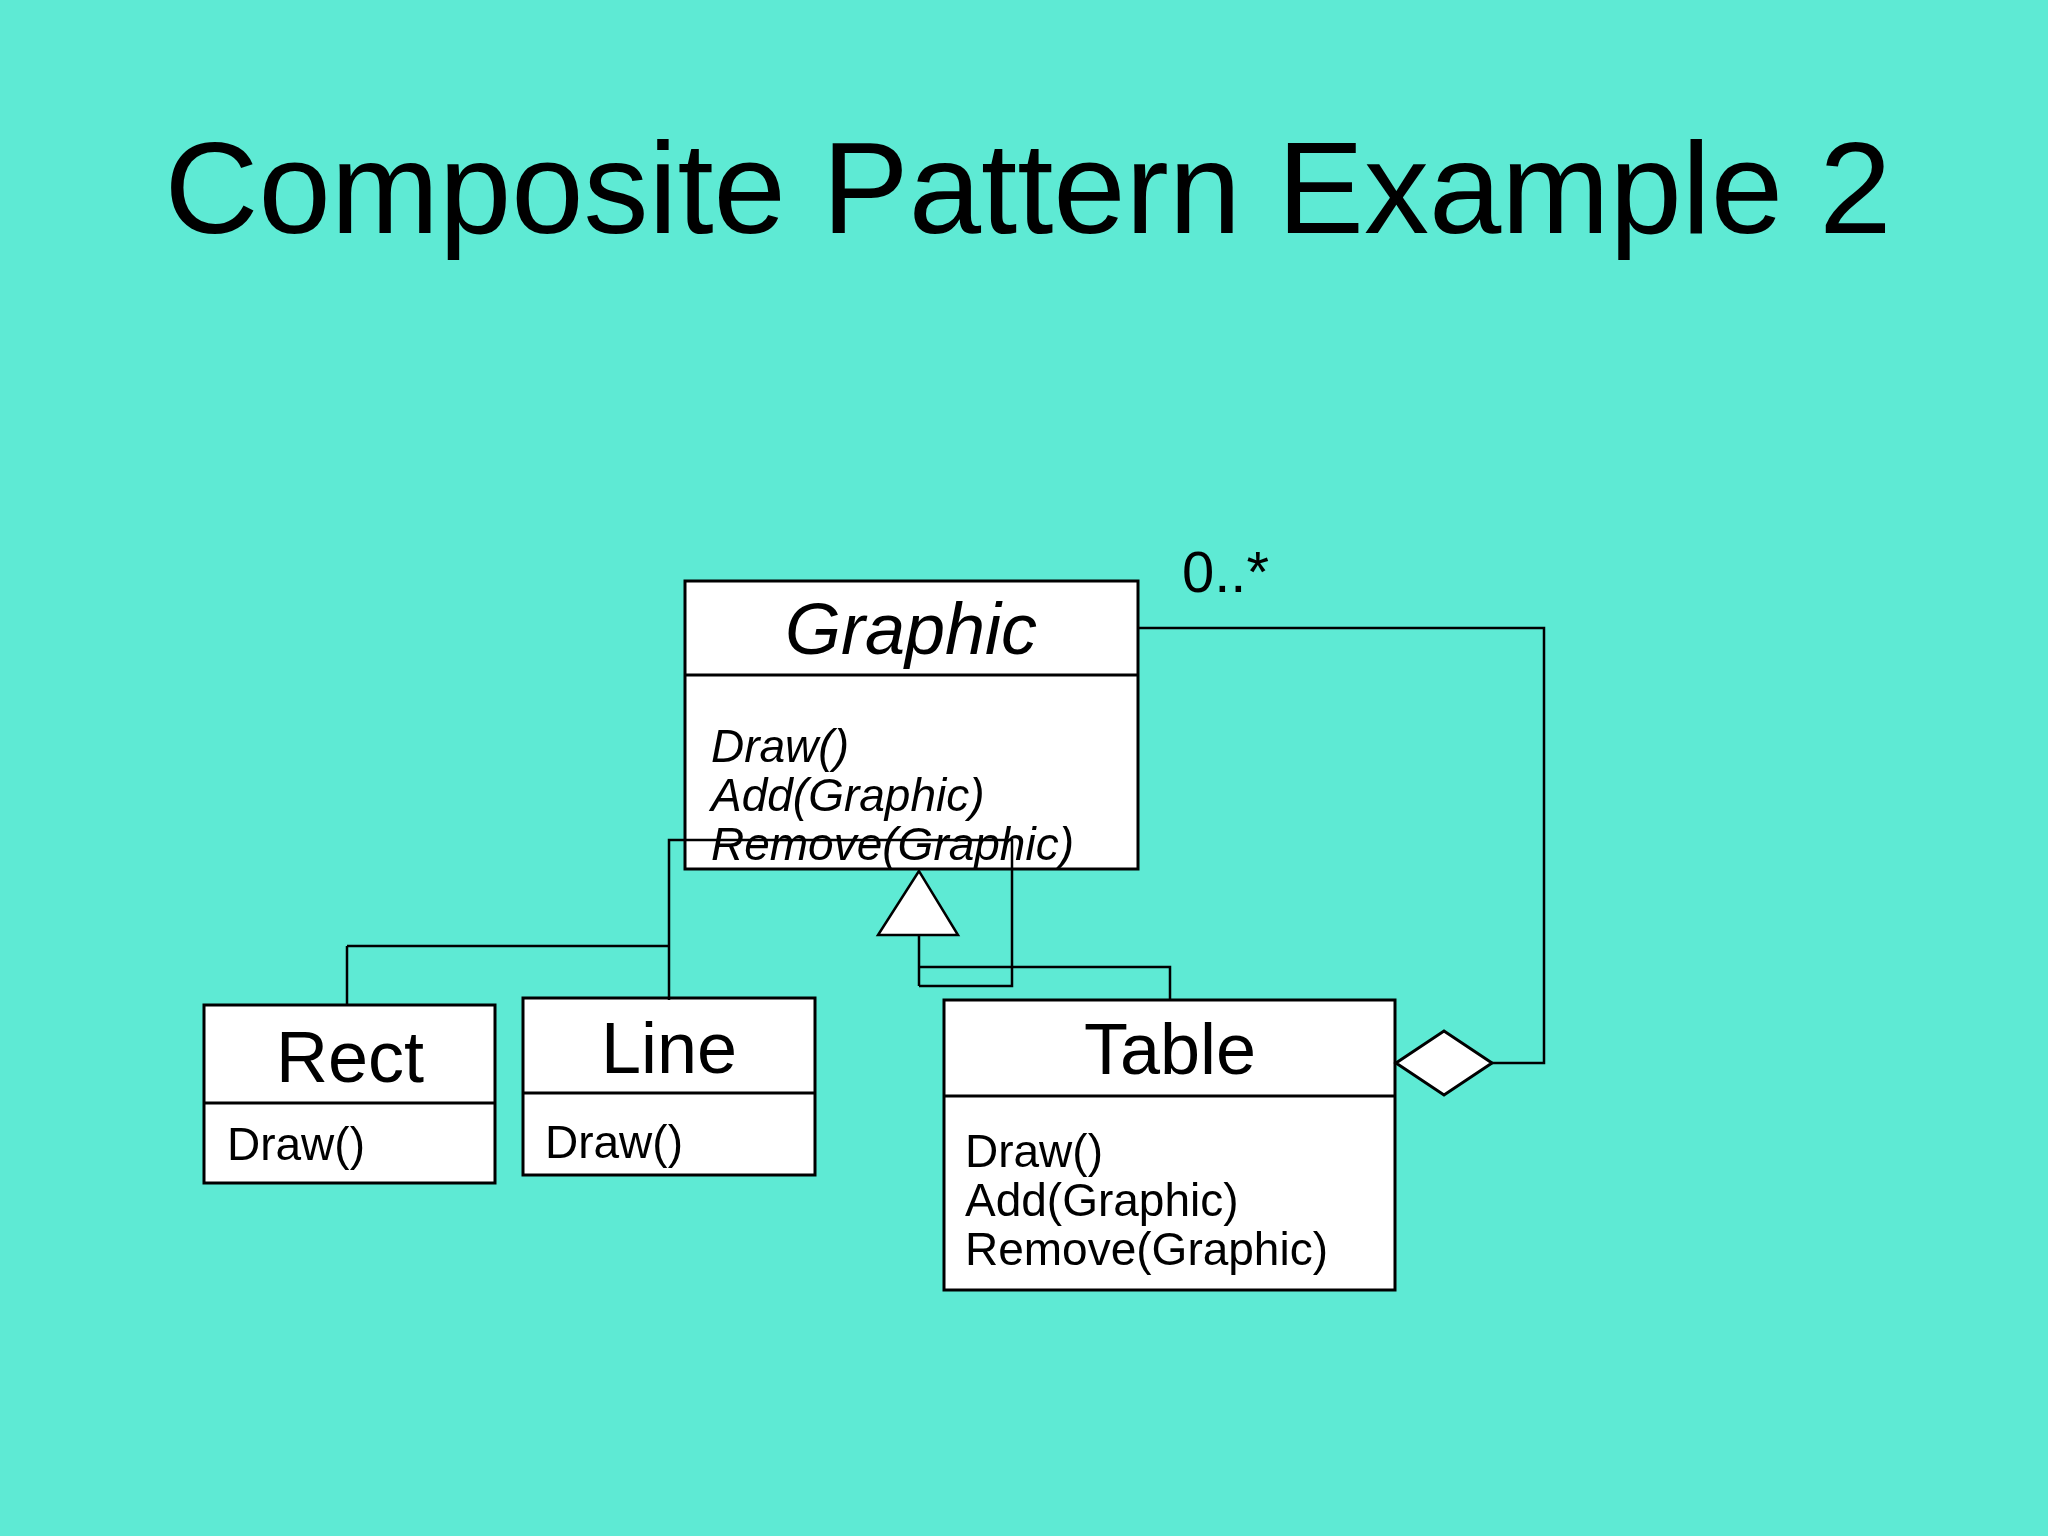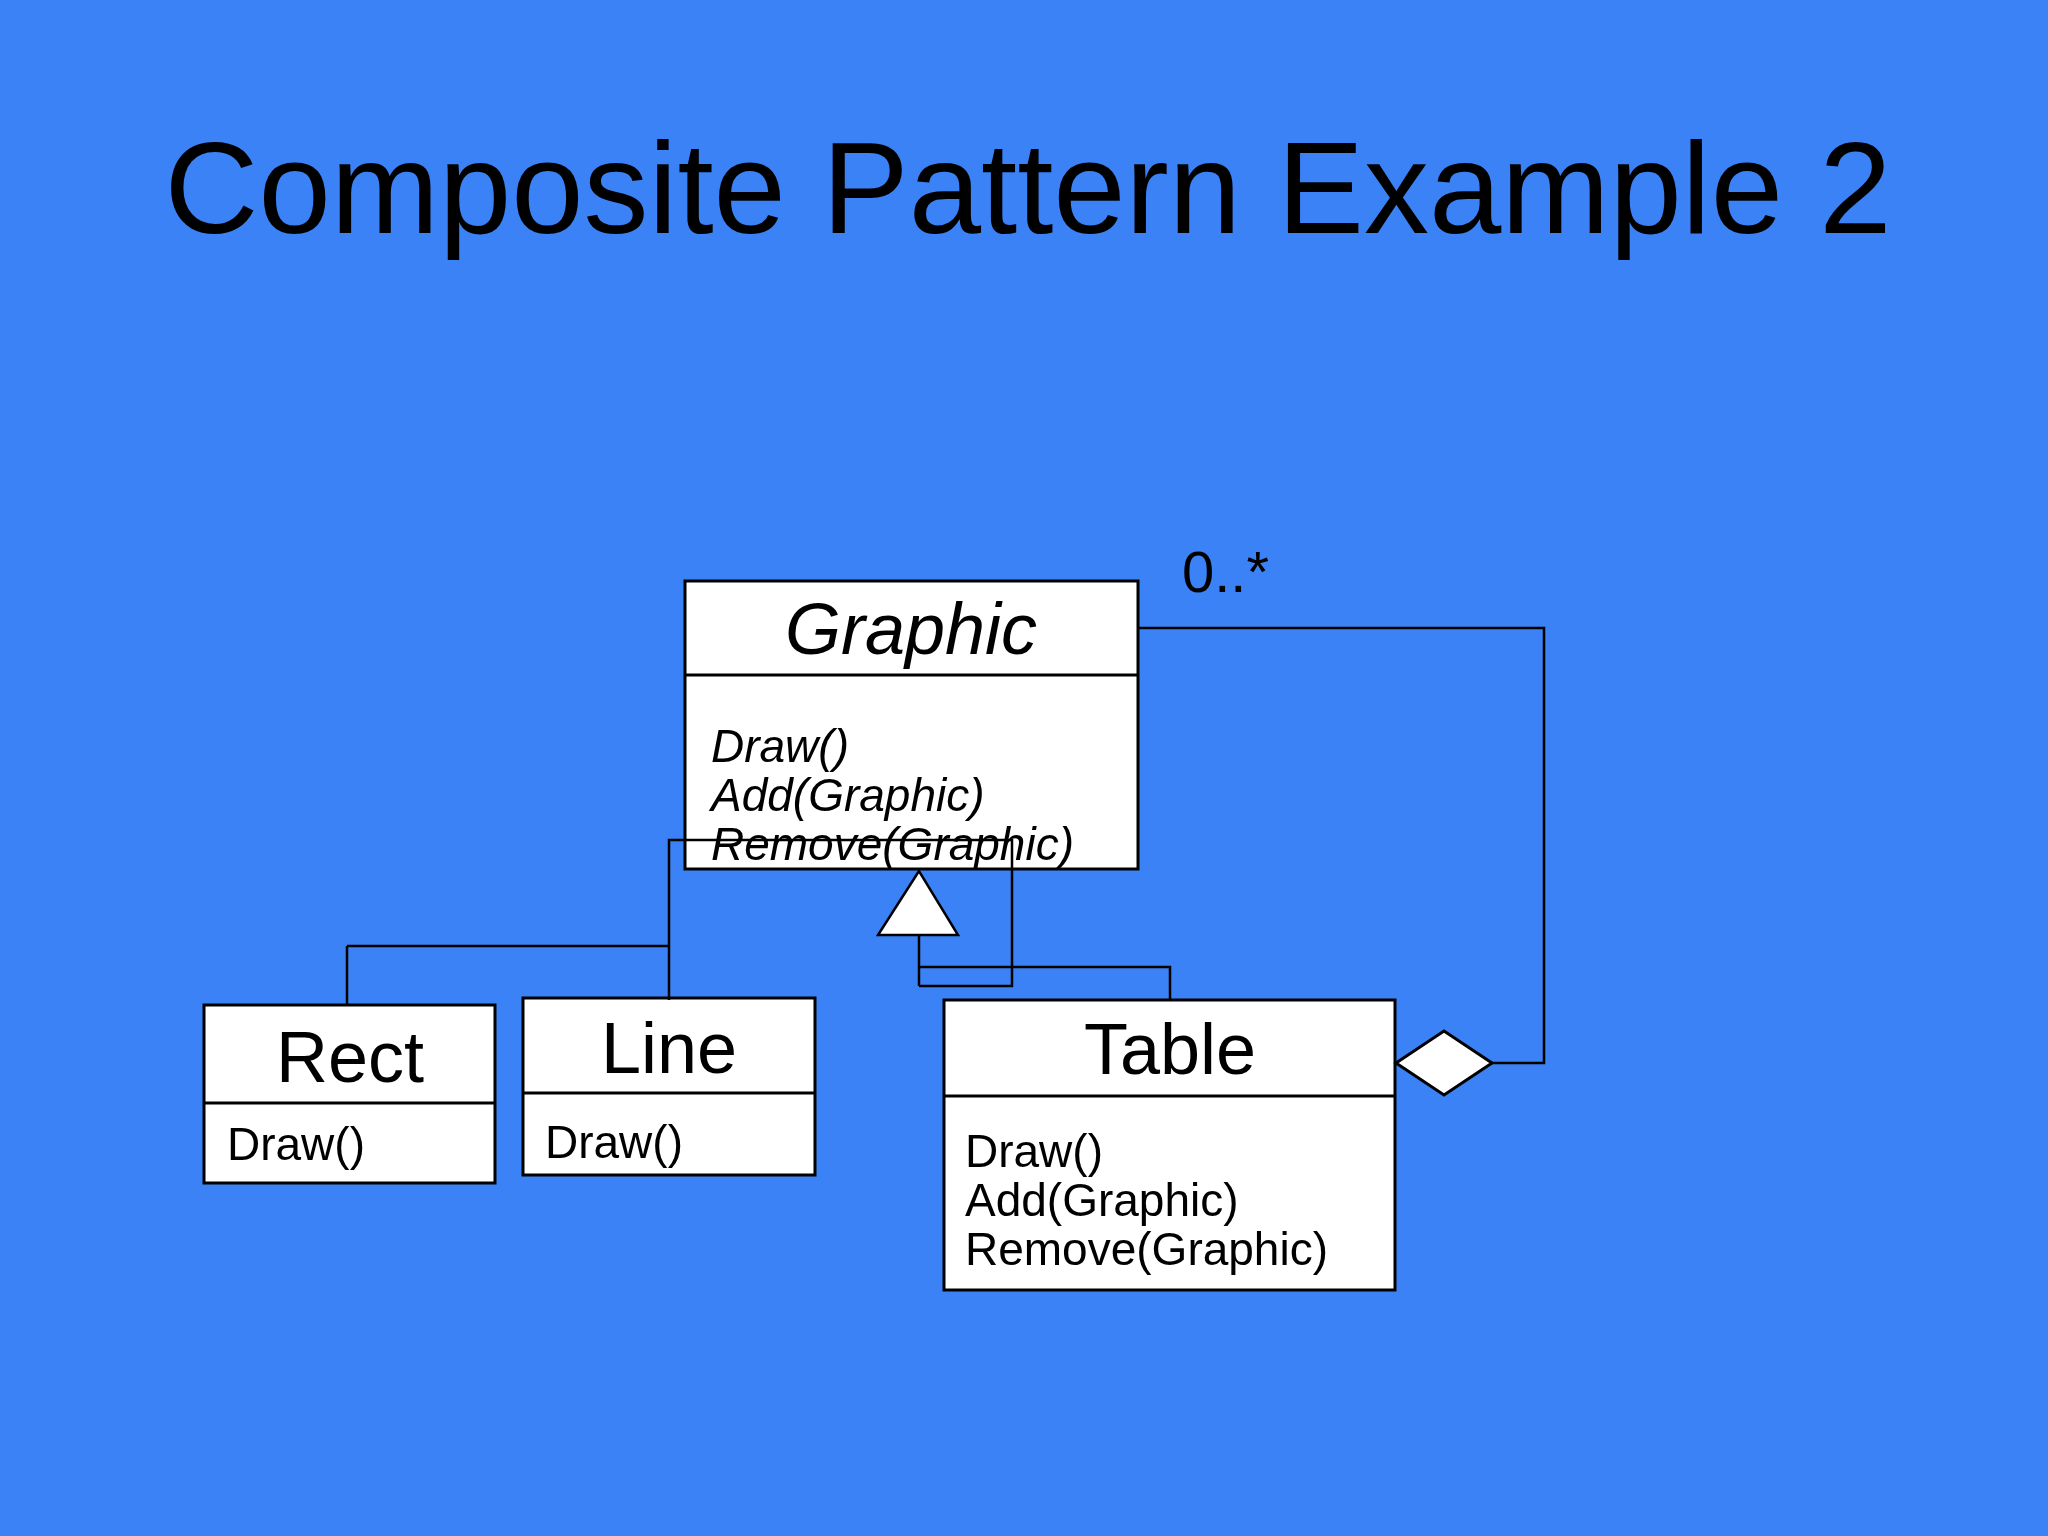--- a/index.html
+++ b/index.html
@@ -1,20 +1,20 @@
 <!DOCTYPE html>
 <html><head>
 <meta charset="utf-8">
 <style>
   html, body { margin: 0; padding: 0; background: #ffffff; }
   .slide {
     position: relative;
     width: 2048px;
     height: 1536px;
-    background: #3b82f6;
+    background: #5eead4;
     overflow: hidden;
     font-family: "Liberation Sans", sans-serif;
   }
   svg.diagram {
     position: absolute;
     left: 0; top: 0;
     width: 2048px; height: 1536px;
   }
   text { fill: #000000; font-family: "Liberation Sans", sans-serif; }
   .page-title { font-size: 130px; text-anchor: middle; }

